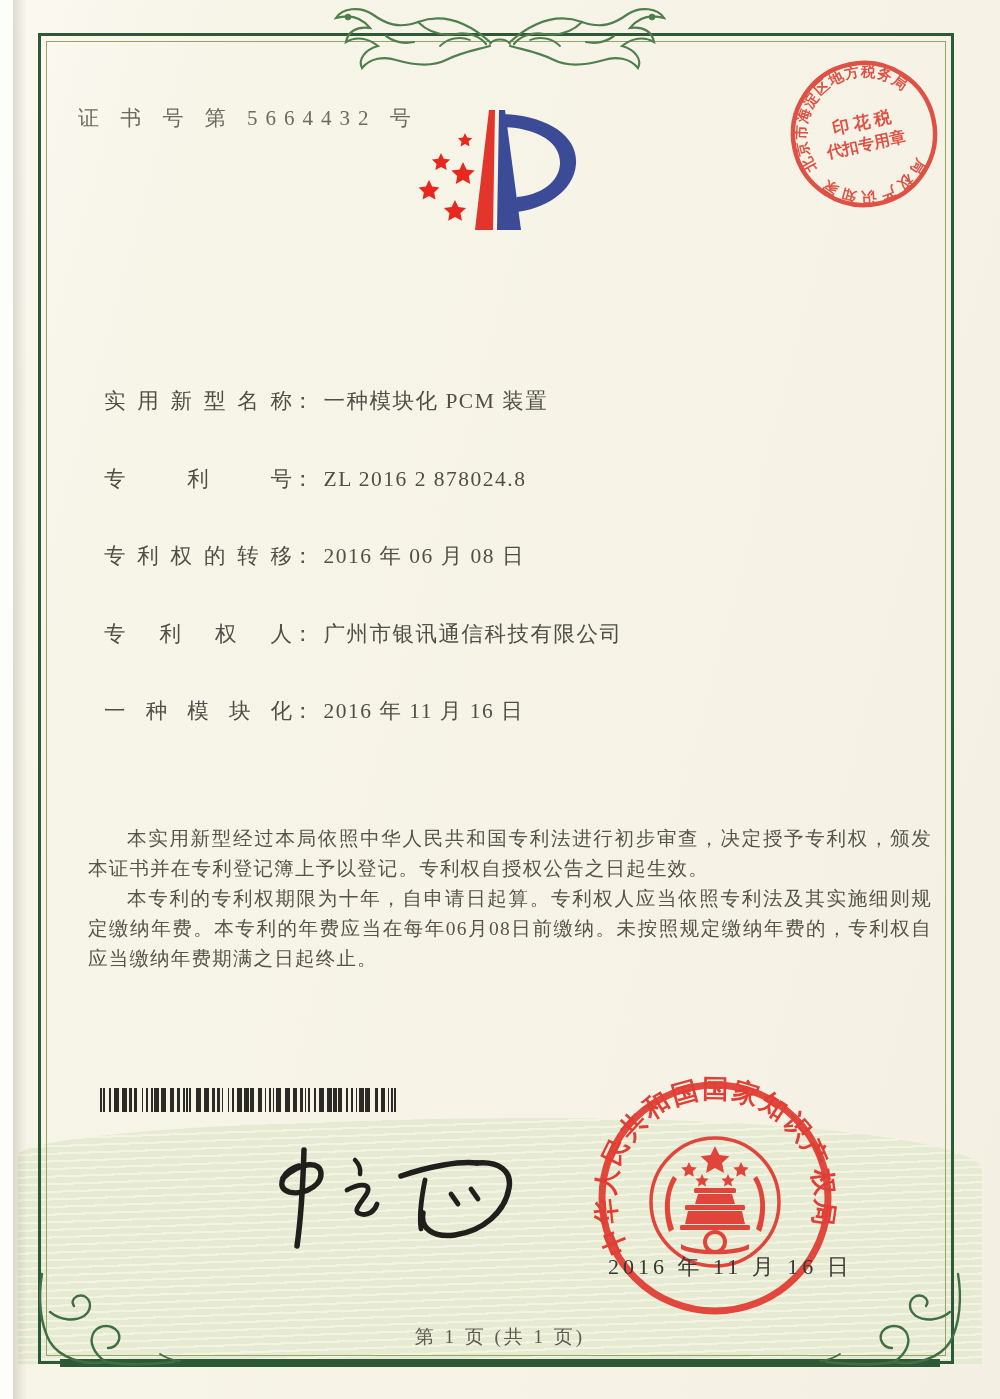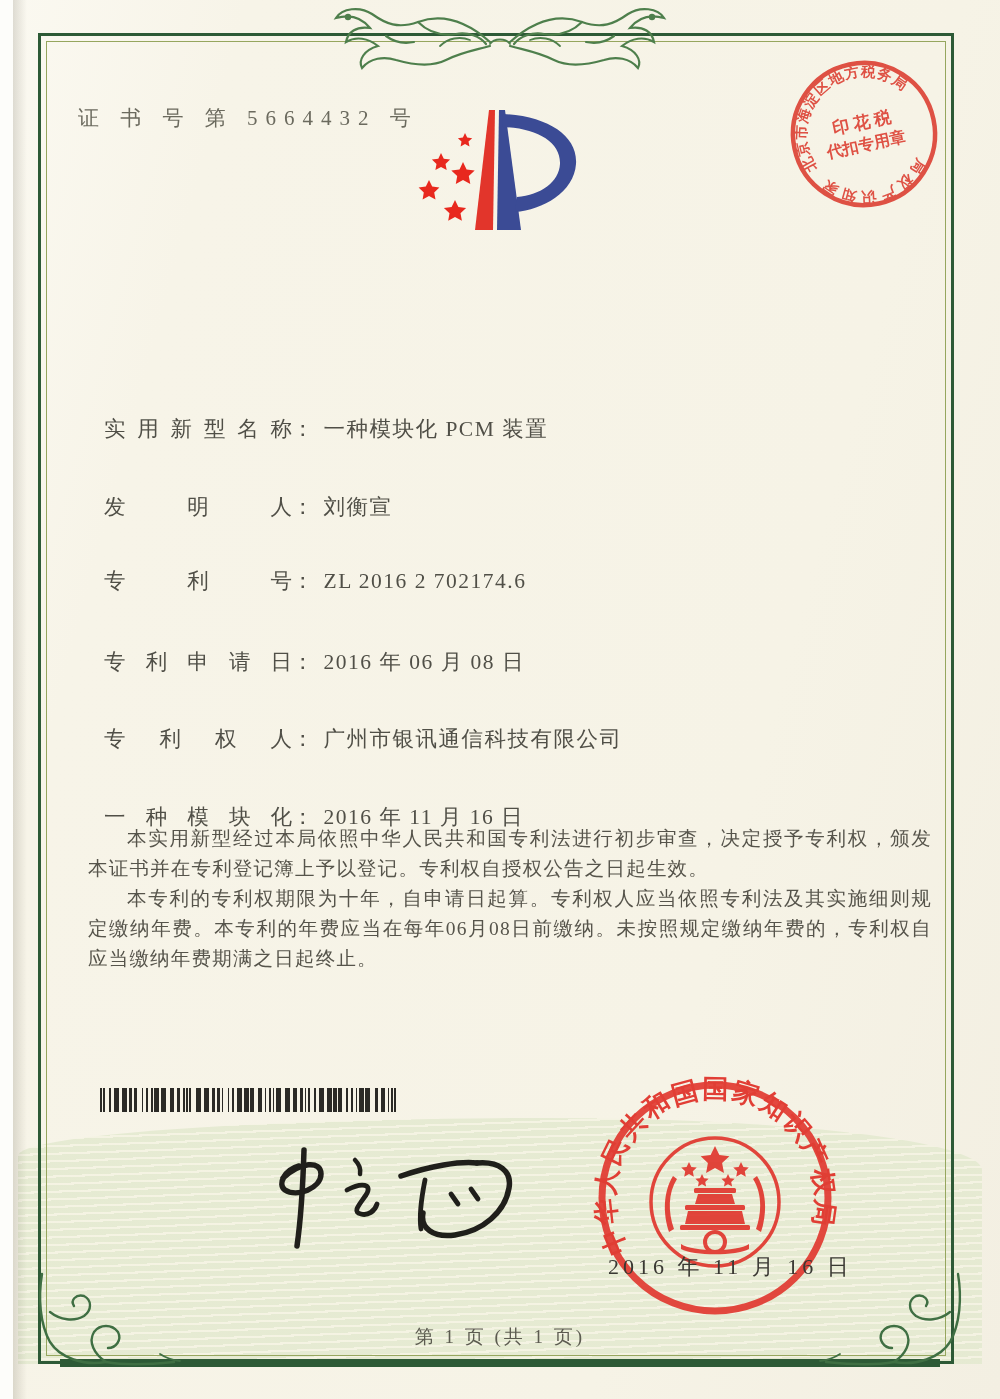--- a/index.html
+++ b/index.html
@@ -25,21 +25,21 @@
   
   .cert-no{position:absolute;left:78px;top:104px;font-size:21px;letter-spacing:8px;color:#6b6a5e;text-align:right;}
   
   .title{position:absolute;left:0;top:256px;width:100%;text-align:center;
         font-size:47px;font-weight:bold;letter-spacing:12px;color:#32312c;}
   
   .fields{position:absolute;left:104px;top:386px;width:830px;}
   .field{height:26px;margin-bottom:51.5px;font-size:21.5px;color:#504f47;white-space:nowrap;}
   .field .lbl{display:inline-block;width:188px;text-align:justify;text-align-last:justify;vertical-align:bottom;}
   .field .colon{display:inline-block;margin:0 2px 0 0;}
-  .field .val{display:inline-block;margin-left:8px;letter-spacing:1.5px;margin-top:28px;}
+  .field .val{display:inline-block;margin-left:8px;letter-spacing:1.5px;}
   
   .body-text{position:absolute;left:88px;top:824px;width:844px;font-size:19.5px;
         line-height:30px;text-align:justify;color:#56544b;letter-spacing:1.2px;}
   .body-text p{margin:0;text-indent:2em;}
   
   .barcode{position:absolute;left:100px;top:1088px;width:382px;height:24px;display:flex;align-items:stretch;}
   .barcode .bar{background:#2b2a26;}
   .barcode .gap{background:transparent;}
   
   .director{position:absolute;left:110px;top:1164px;font-size:23px;color:#3f3e37;letter-spacing:4px;
@@ -134,27 +134,24 @@
     </text>
     <text x="0" y="-6" text-anchor="middle" font-size="17" font-weight="bold" fill="#dd4437">印 花 税</text>
     <text x="0" y="16" text-anchor="middle" font-size="16" font-weight="bold" fill="#dd4437">代扣专用章</text>
   </svg>
 
   <div class="fields">
     <div class="field">
       <span class="lbl">实用新型名称</span><span class="colon">：</span><span class="val">一种模块化 PCM 装置</span>
     </div>
     <div class="field">
-      <span class="lbl">发明人</span><span class="colon">：</span><span class="val">刘衡宣</span>
-    </div>
-    <div class="field">
-      <span class="lbl">专利号</span><span class="colon">：</span><span class="val">ZL 2016 2 702174.6</span>
-    </div>
-    <div class="field">
-      <span class="lbl">专利申请日</span><span class="colon">：</span><span class="val">2016 年 06 月 08 日</span>
+      <span class="lbl">专利号</span><span class="colon">：</span><span class="val">ZL 2016 2 878024.8</span>
+    </div>
+    <div class="field">
+      <span class="lbl">专利权的转移</span><span class="colon">：</span><span class="val">2016 年 06 月 08 日</span>
     </div>
     <div class="field">
       <span class="lbl">专利权人</span><span class="colon">：</span><span class="val">广州市银讯通信科技有限公司</span>
     </div>
     <div class="field">
       <span class="lbl">一种模块化</span><span class="colon">：</span><span class="val">2016 年 11 月 16 日</span>
     </div>
   </div>
 
   <div class="body-text">

